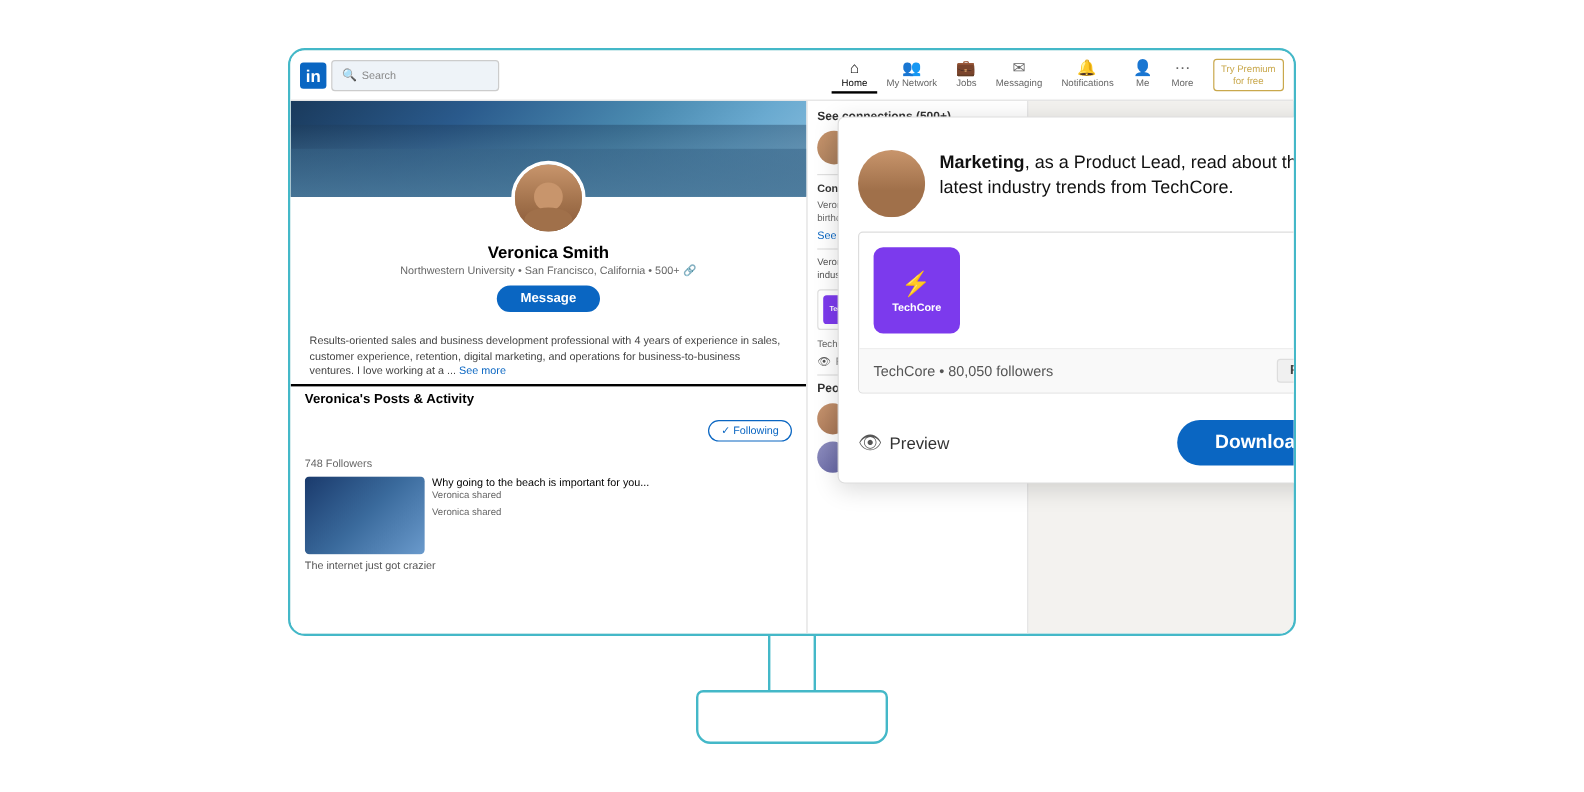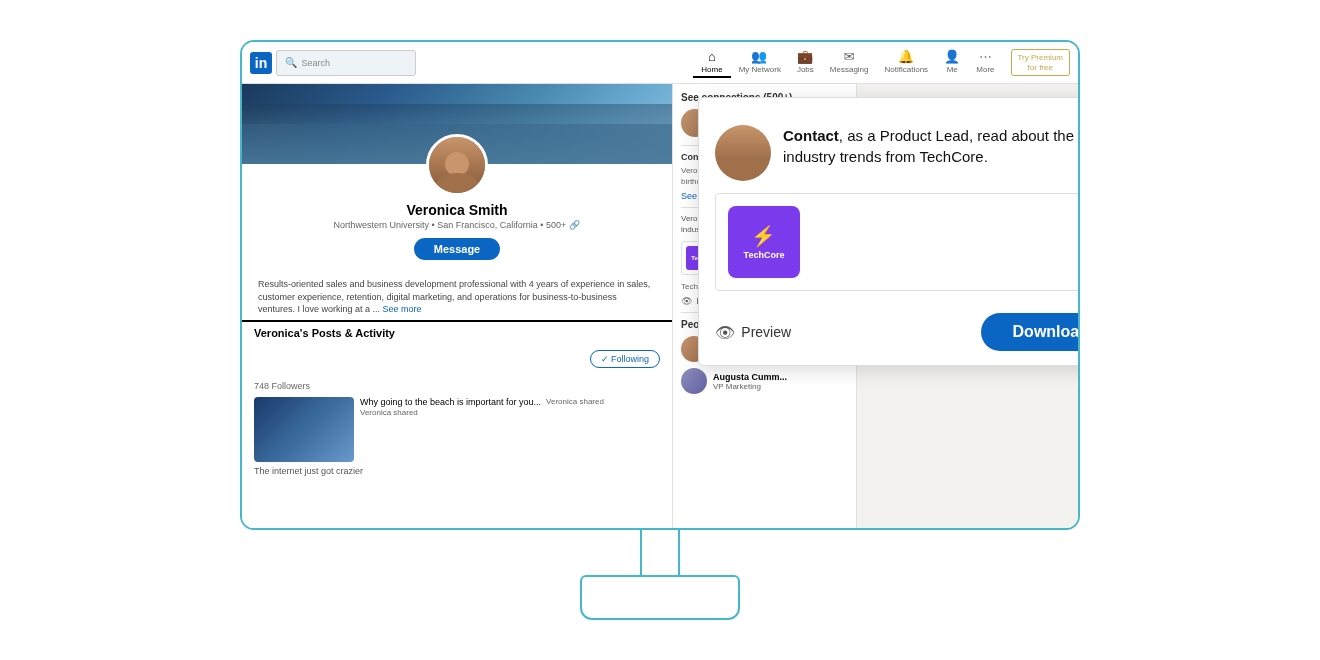--- a/index.html
+++ b/index.html
@@ -356,21 +356,21 @@
       height: 100%;
       background: linear-gradient(135deg, #1a3a6c 0%, #3a6a9c 50%, #6a9acc 100%);
       display: flex;
       align-items: flex-end;
       padding: 4px;
     }
 
     .post-list {
       flex: 1;
       display: flex;
-      flex-direction: row;
+      flex-direction: column;
       gap: 5px;
     }
 
     .post-item-title {
       font-size: 9px;
       font-weight: 500;
       color: #000;
       line-height: 1.3;
     }
 
@@ -839,30 +839,36 @@
         </div>
       </div>
 
       <div class="ad-overlay">
         <div class="ad-label">Ad</div>
         <div class="ad-header">
           <div class="ad-profile-pic">
             <div class="ad-profile-face"></div>
           </div>
           <div class="ad-header-text">
-            <strong>Contact</strong><span>, as a Product Lead, read about the latest industry trends from TechCore.</span>
+            <strong>Marketing</strong><span>, as a Product Lead, read about the latest industry trends from TechCore.</span>
           </div>
         </div>
 
         <div class="ad-content-card">
           <div class="ad-content-card-inner">
             <div class="techcore-logo">
               <span class="techcore-bolt">⚡</span>
               <span class="techcore-name">TechCore</span>
             </div>
+          </div>
+          <div class="ad-content-footer">
+            <div class="ad-company-info">
+              <span>TechCore</span> • <span>80,050 followers</span>
+            </div>
+            <div class="pdf-badge">PDF</div>
           </div>
         </div>
 
         <div class="ad-actions">
           <div class="preview-btn">
             <span class="preview-icon">👁</span>
             <span>Preview</span>
           </div>
           <button class="download-btn">Download</button>
         </div>

